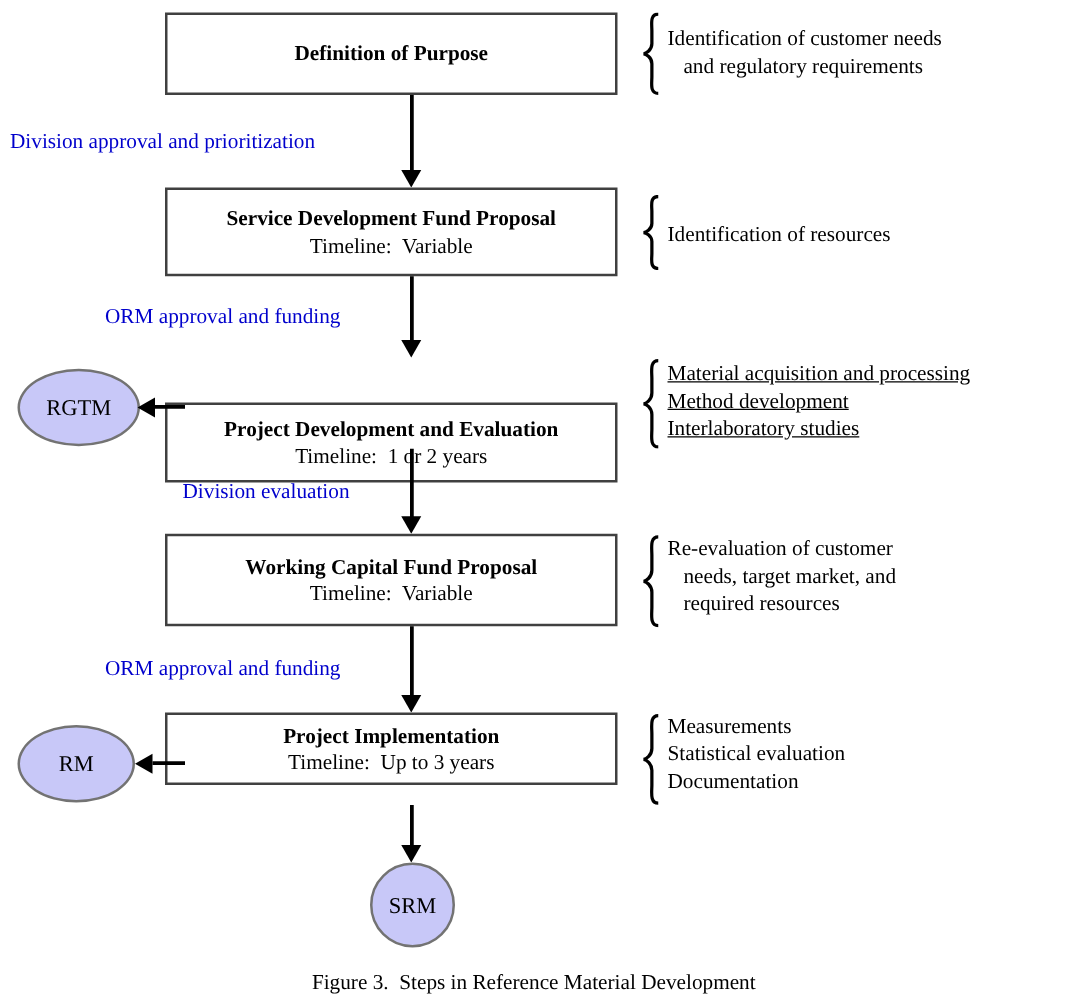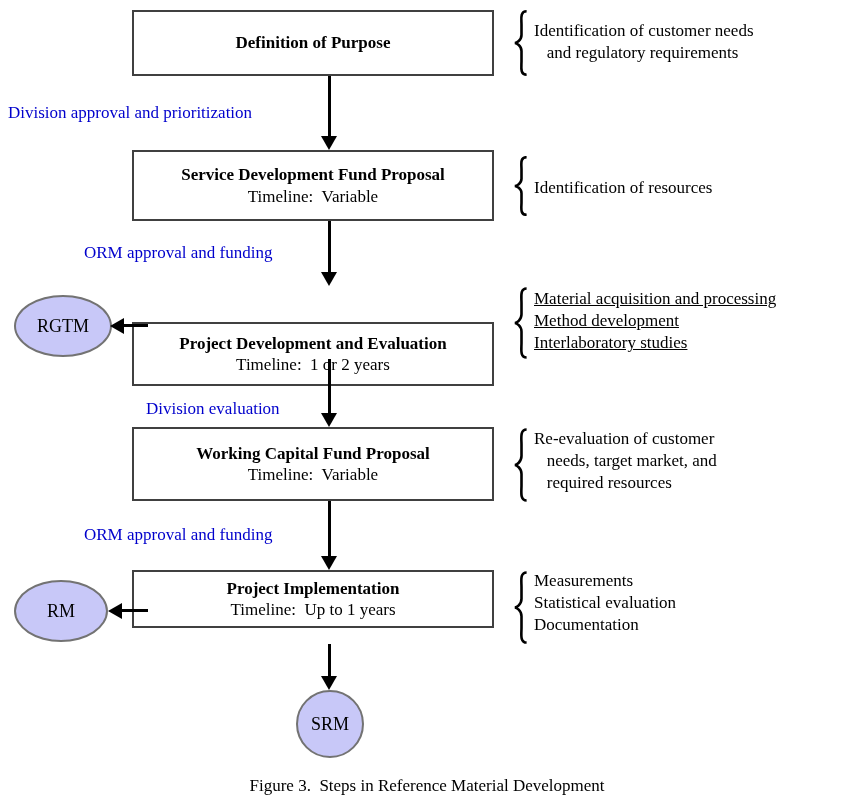--- a/index.html
+++ b/index.html
@@ -54,21 +54,21 @@
 
   
   .transition-label {
     position: absolute;
     color: var(--label-blue, #0000CC);
     font-size: 17px;
     white-space: pre;
   }
   .t-1 { left: 8px;   top: 103px; }
   .t-2 { left: 84px;  top: 243px; }
-  .t-3 { left: 146px; top: 399px; }
+  .t-3 { left: 146px; top: 383px; }
   .t-4 { left: 84px;  top: 525px; }
 
   
   .brace { position: absolute; left: 513px; width: 17px; }
   .brace svg { display: block; width: 100%; height: 100%; }
   .brace-1 { top: 10px;  height: 66px; }
   .brace-2 { top: 156px; height: 60px; }
   .brace-3 { top: 287px; height: 72px; }
   .brace-4 { top: 428px; height: 74px; }
   .brace-5 { top: 571px; height: 73px; }
@@ -184,21 +184,21 @@
     <div class="note-line">   needs, target market, and</div>
     <div class="note-line">   required resources</div>
   </div>
 
   <div class="arrow-shaft-v" style="left:328px; top:501px; height:57px;"></div>
   <div class="arrow-head-down" style="left:321px; top:556px;"></div>
   <div class="transition-label t-4">ORM approval and funding</div>
 
   <div class="flow-box box-5">
     <div class="box-title">Project Implementation</div>
-    <div class="box-timeline">Timeline:  Up to 1 years</div>
+    <div class="box-timeline">Timeline:  Up to 3 years</div>
   </div>
   <div class="brace brace-5">
     <svg viewBox="0 0 20 100" preserveAspectRatio="none">
       <path d="M16,2 C8,2 10,14 10,22 L10,38 C10,46 4,50 2,50 C4,50 10,54 10,62 L10,78 C10,86 8,98 16,98" fill="none" stroke="#000" stroke-width="2.6" vector-effect="non-scaling-stroke"></path>
     </svg>
   </div>
   <div class="notes n-5">
     <div class="note-line">Measurements</div>
     <div class="note-line">Statistical evaluation</div>
     <div class="note-line">Documentation</div>

